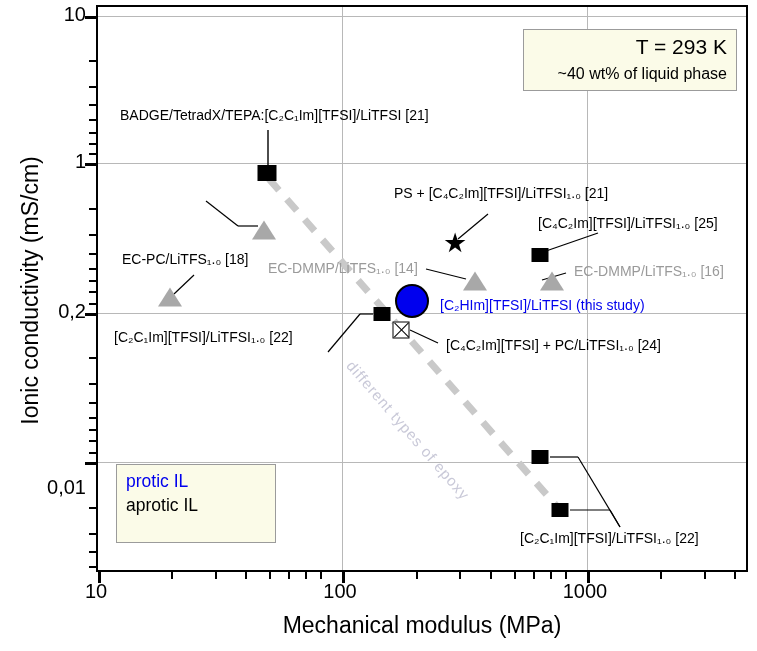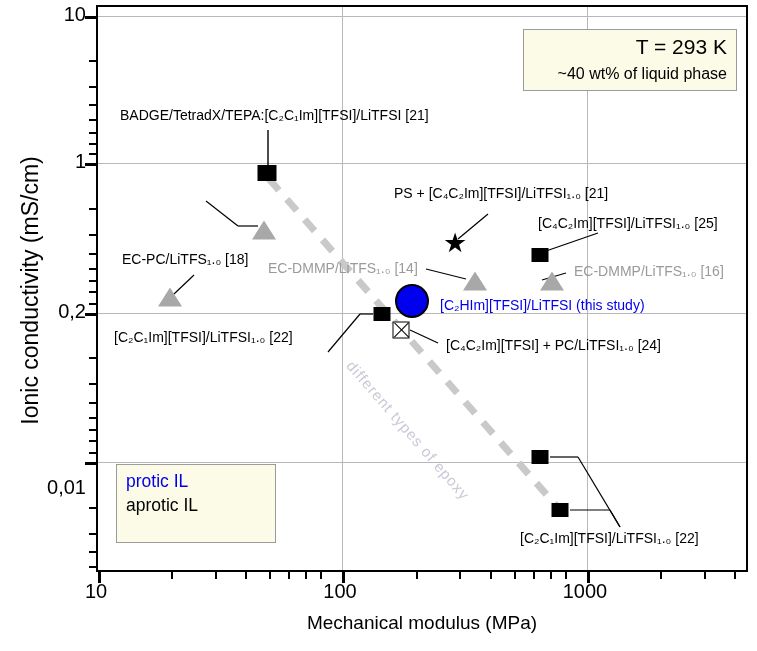--- a/index.html
+++ b/index.html
@@ -5,21 +5,21 @@
   html,body{margin:0;padding:0;background:#ffffff;}
   body{width:757px;height:651px;position:relative;overflow:hidden;
        font-family:"Liberation Sans",sans-serif;color:#000;}
 
   #root{position:absolute;left:0;top:0;width:757px;height:651px;}
 
   
   .ytitle{position:absolute;left:-205px;top:277px;width:470px;text-align:center;
           font-size:23px;transform:rotate(-90deg);white-space:nowrap;}
   .xtitle{position:absolute;left:96px;top:612px;width:652px;text-align:center;
-          font-size:19px;white-space:nowrap;}
+          font-size:23px;white-space:nowrap;}
 
   
   #plot{position:absolute;left:96px;top:5px;width:652px;height:567px;
         border:2px solid #000;box-sizing:border-box;background:#fff;}
   .gridh{position:absolute;left:0;width:100%;height:1px;background:#b8b8b8;}
   .gridv{position:absolute;top:0;height:100%;width:1px;background:#b8b8b8;}
 
   
   .tickY{position:absolute;left:-9px;width:9px;height:2px;background:#000;}
   .tickY.major{left:-13px;width:13px;height:3px;}

